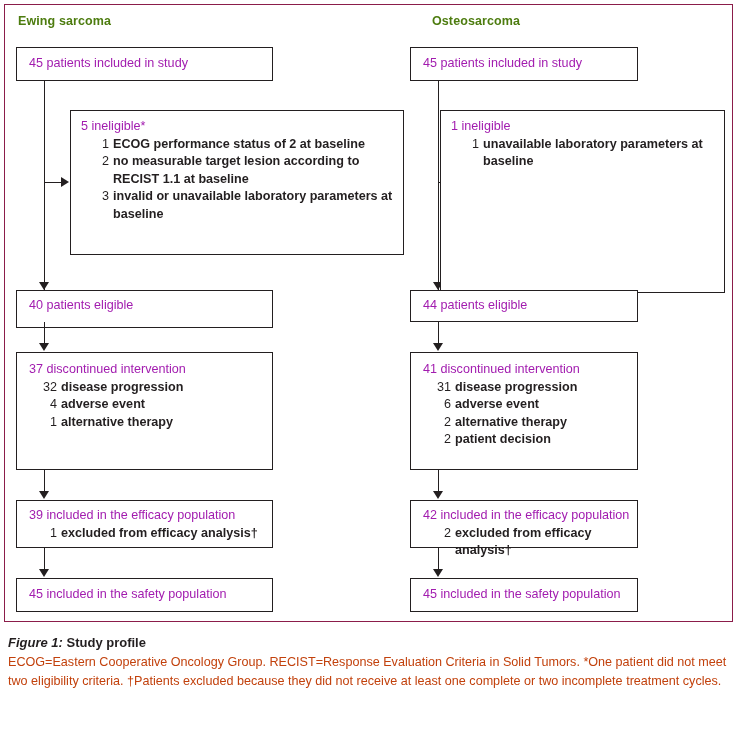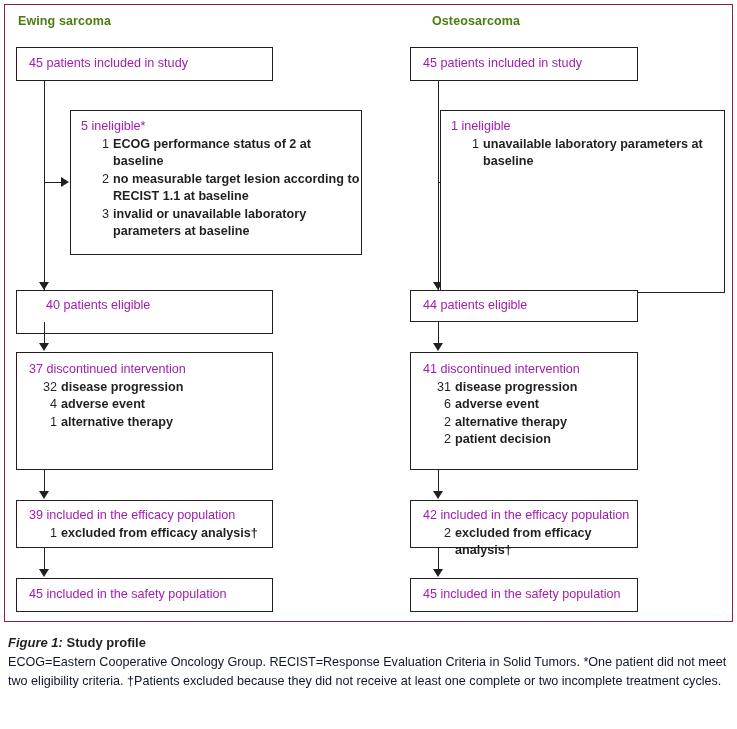--- a/index.html
+++ b/index.html
@@ -127,21 +127,21 @@
     font-style: italic;
     font-weight: bold;
   }
   .caption-title .fig-text {
     font-weight: bold;
     margin-top: 40px;
   }
   .caption-body {
     font-size: 12.6px;
     line-height: 18.5px;
-    color: #0f172a;
+    color: #c2410c;
     margin-top: 1px;
     text-align: left;
   }
 </style>
 </head>
 <body>
 
 <div id="figure-root">
 
   <div class="frame"></div>
@@ -155,41 +155,41 @@
     </div>
   </div>
 
   <div class="vline" style="left:44px; top:81px; height:209px;"></div>
 
   <div class="hline" style="left:44px; top:182px; width:18px;"></div>
   <div class="arrow-right" style="left:61px; top:177px;"></div>
 
   <div class="arrow-down" style="left:39px; top:282px;"></div>
 
-  <div class="box" style="left:70px; top:110px; width:292px; height:145px;">
+  <div class="box" style="left:70px; top:110px; width:334px; height:145px;">
     <div class="box-inner" style="padding-left:10px;">
       <div class="line">5 ineligible*</div>
       <div class="sublist">
         <div class="subline">
           <span class="num">1</span>
           <span class="txt">ECOG performance status of 2 at baseline</span>
         </div>
         <div class="subline">
           <span class="num">2</span>
           <span class="txt">no measurable target lesion according to RECIST 1.1 at baseline</span>
         </div>
         <div class="subline">
           <span class="num">3</span>
           <span class="txt">invalid or unavailable laboratory parameters at baseline</span>
         </div>
       </div>
     </div>
   </div>
 
-  <div class="box" style="left:16px; top:290px; width:257px; height:44px;padding-left:17px;">
+  <div class="box" style="left:16px; top:290px; width:257px; height:38px;">
     <div class="box-inner" style="padding-top:6px;">
       <div class="line">40 patients eligible</div>
     </div>
   </div>
 
   <div class="vline" style="left:44px; top:322px; height:22px;"></div>
   <div class="arrow-down" style="left:39px; top:343px;"></div>
 
   <div class="box" style="left:16px; top:352px; width:257px; height:118px;">
     <div class="box-inner" style="padding-top:8px;">

